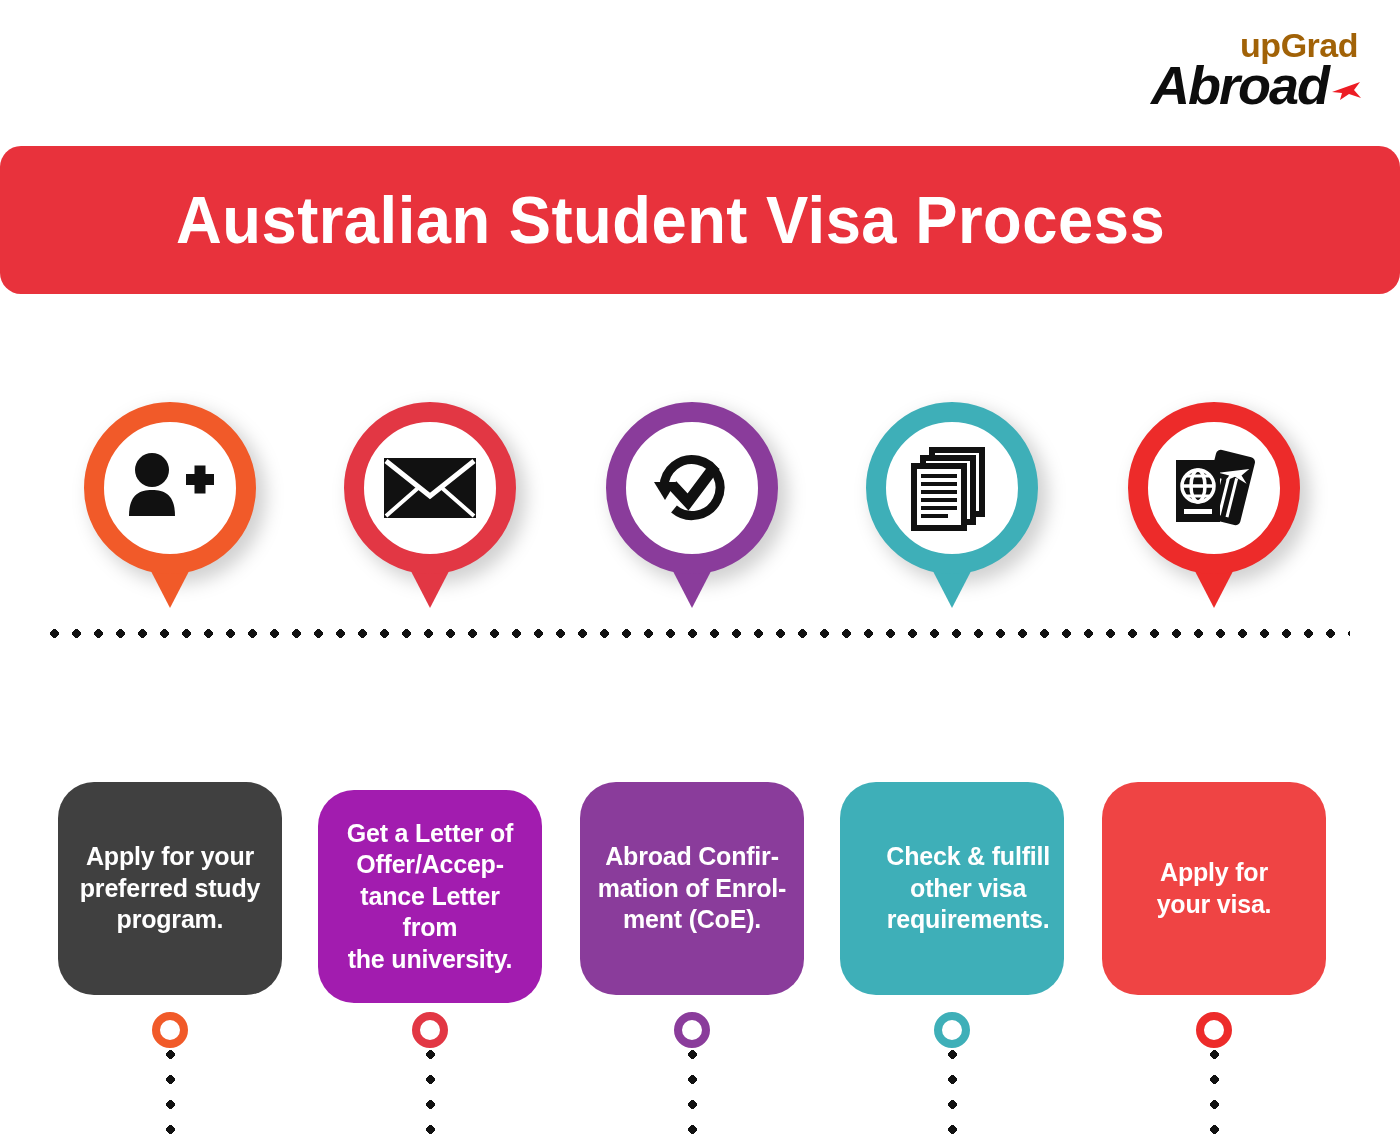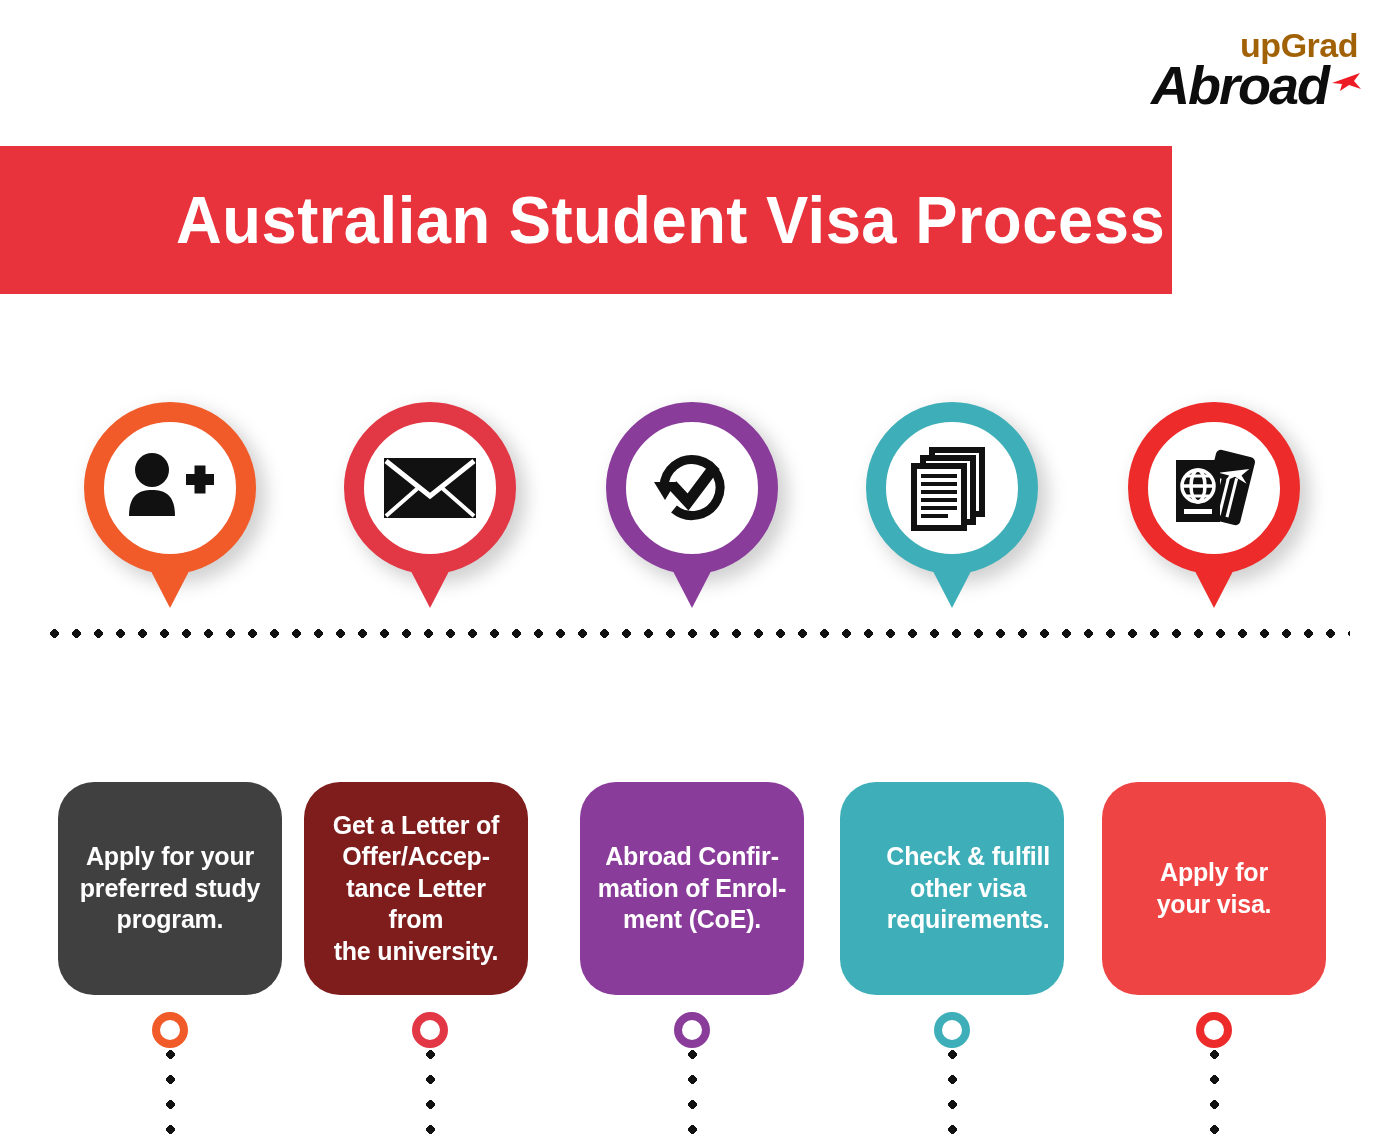--- a/index.html
+++ b/index.html
@@ -27,21 +27,21 @@
   .logo-top {
     font-size: 34px;
     font-weight: bold;
     color: #a16207;
     letter-spacing: -0.5px;
     line-height: 1;
     margin-right: 6px;
   }
   .logo-bottom-row {
     display: flex;
-    align-items: center;
+    align-items: flex-end;
     justify-content: flex-end;
     margin-top: -4px;
   }
   .logo-bottom {
     font-size: 54px;
     font-weight: bold;
     font-style: italic;
     color: #0d0d0d;
     line-height: 1;
     letter-spacing: -2px;
@@ -49,25 +49,26 @@
   .logo-plane {
     margin-left: 2px;
     margin-bottom: 6px;
   }
 
   
   .banner {
     position: absolute;
     left: 0;
     top: 146px;
-    width: 1172px;
+    width: 1400px;
     height: 148px;
     background: #E8323C;
     display: flex;
     align-items: center;
+    border-radius: 21px;
   }
   .banner-title {
     color: #ffffff;
     font-size: 66px;
     font-weight: bold;
     letter-spacing: 0.5px;
     margin-left: 176px;
     transform: scaleX(0.96);
     transform-origin: left center;
     white-space: nowrap;
@@ -247,21 +248,21 @@
       <svg width="96" height="72" viewBox="0 0 96 72">
         <rect x="2" y="6" width="92" height="60" fill="#111"></rect>
         <path d="M4 9 L48 44 L92 9" fill="none" stroke="#fff" stroke-width="5"></path>
         <path d="M4 64 L36 36 M92 64 L60 36" fill="none" stroke="#fff" stroke-width="4"></path>
       </svg>
     </div>
   </div>
   <div class="pin-node" style="border-color:#E23744;"></div>
   <div class="v-dots"></div>
 </div>
-<div class="card" style="left:304px; background:#7f1d1d;">
+<div class="card" style="left:318px; background:#a21caf;margin-top:8px;">
   <div class="card-text">Get a Letter of
 Offer/Accep-
 tance Letter from
 the university.</div>
 </div>
 
 <div class="step" id="step-3" style="left:562px;">
   <div class="step-pin-wrap">
     <div class="pin-shadow"></div>
     <div class="pin-tail" style="border-top-color:#8A3C9B;"></div>

